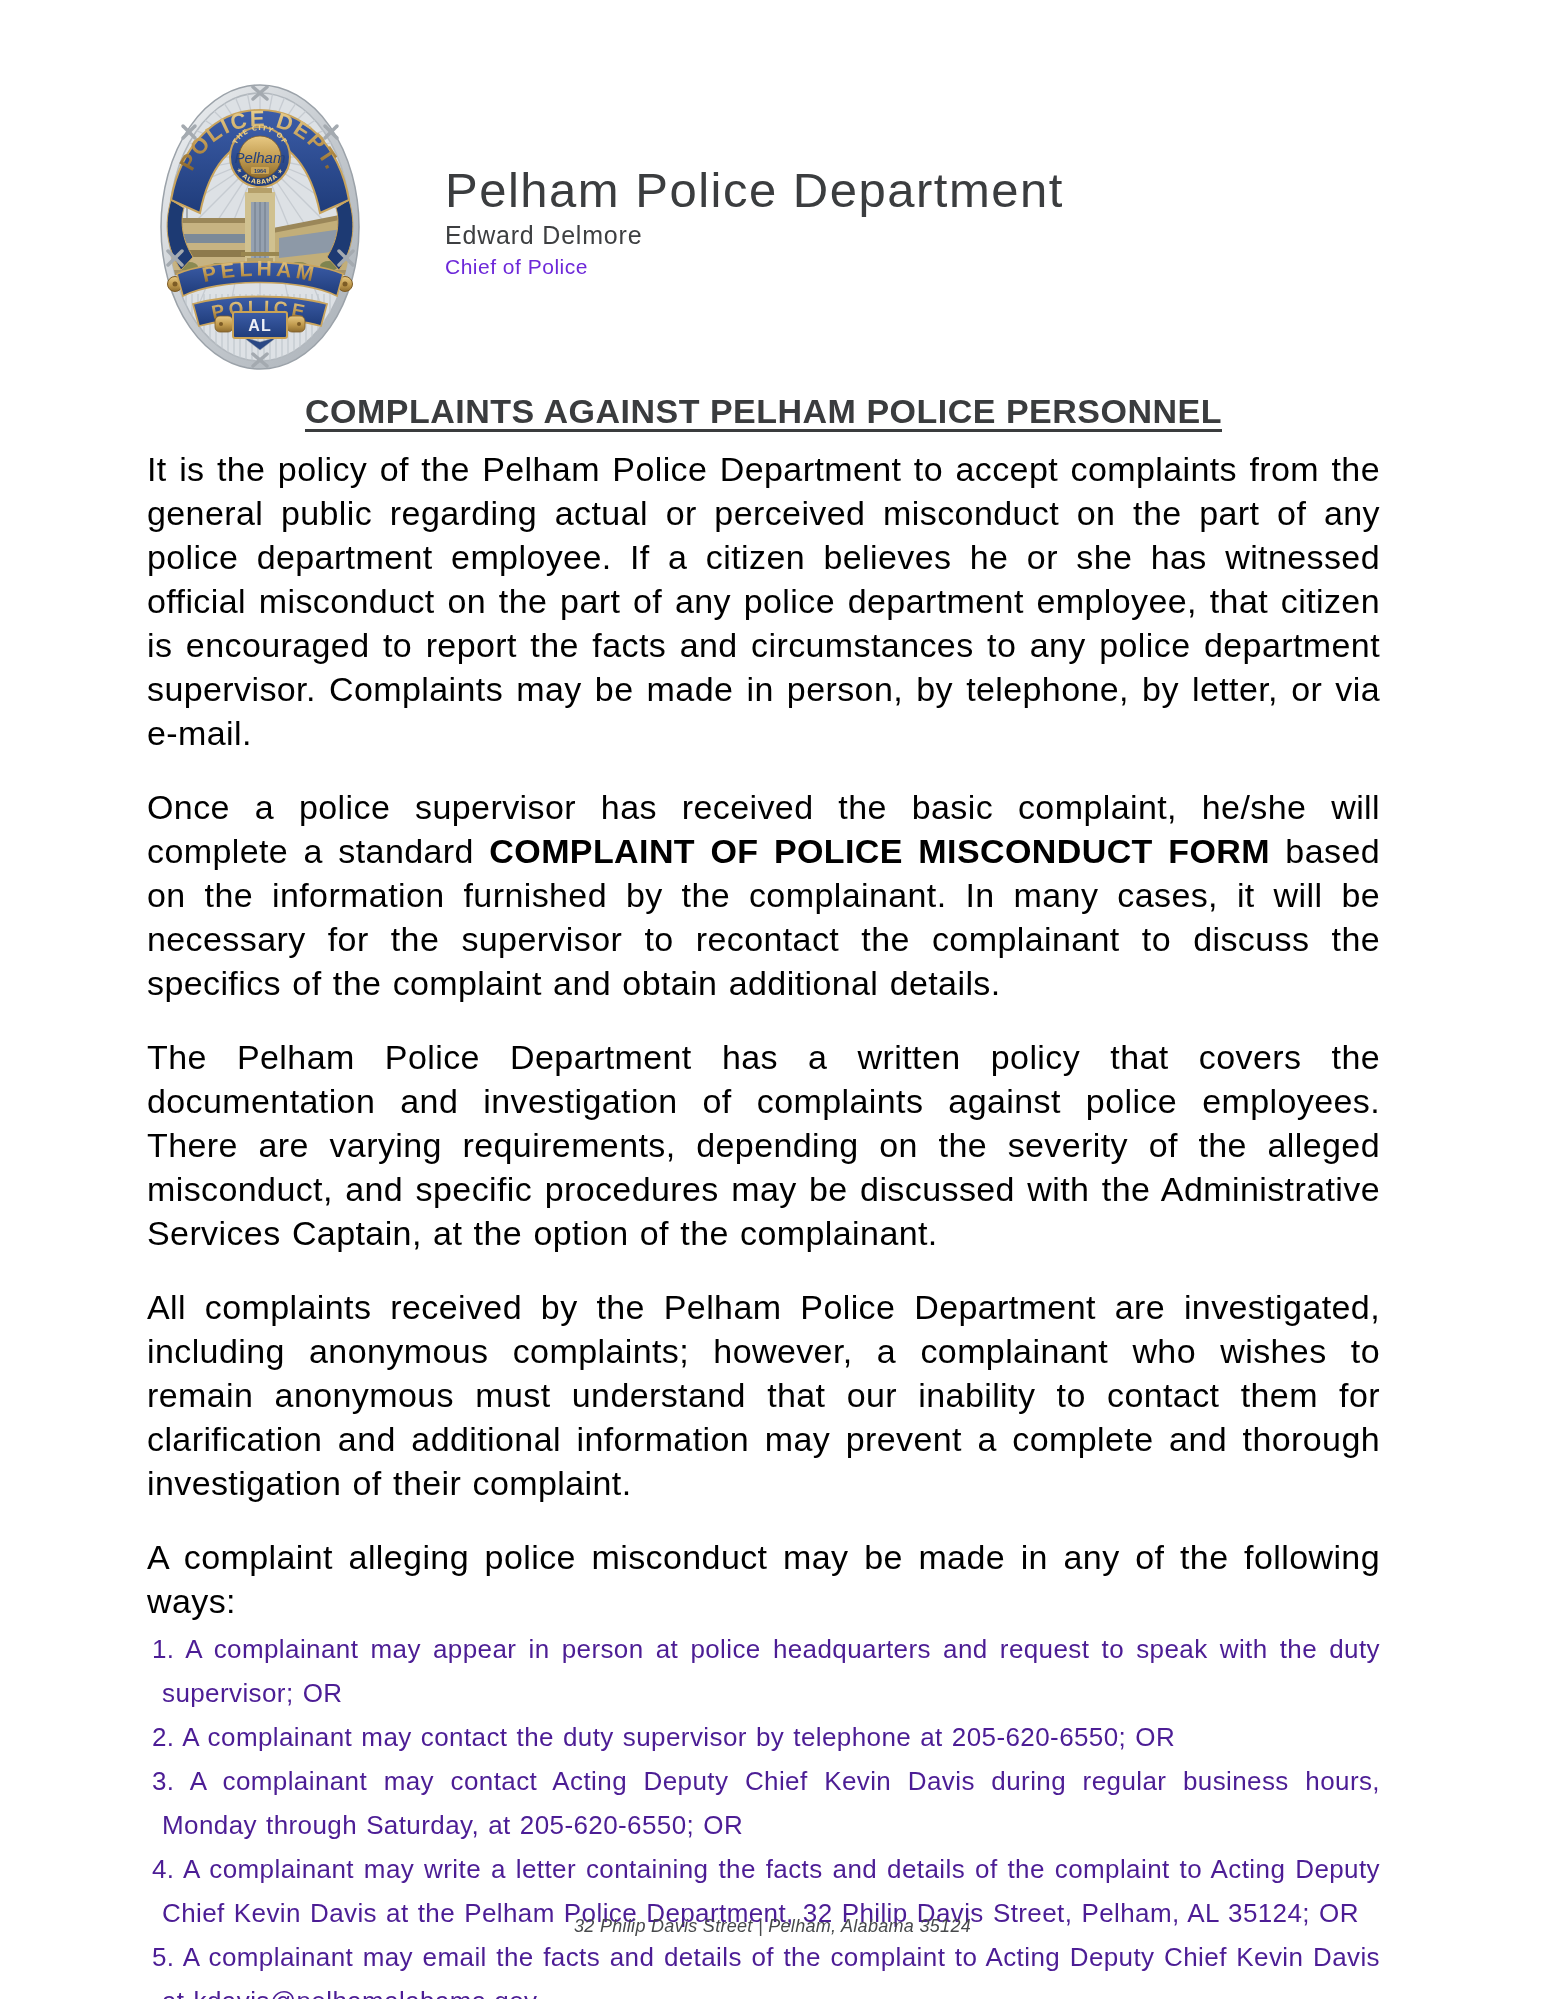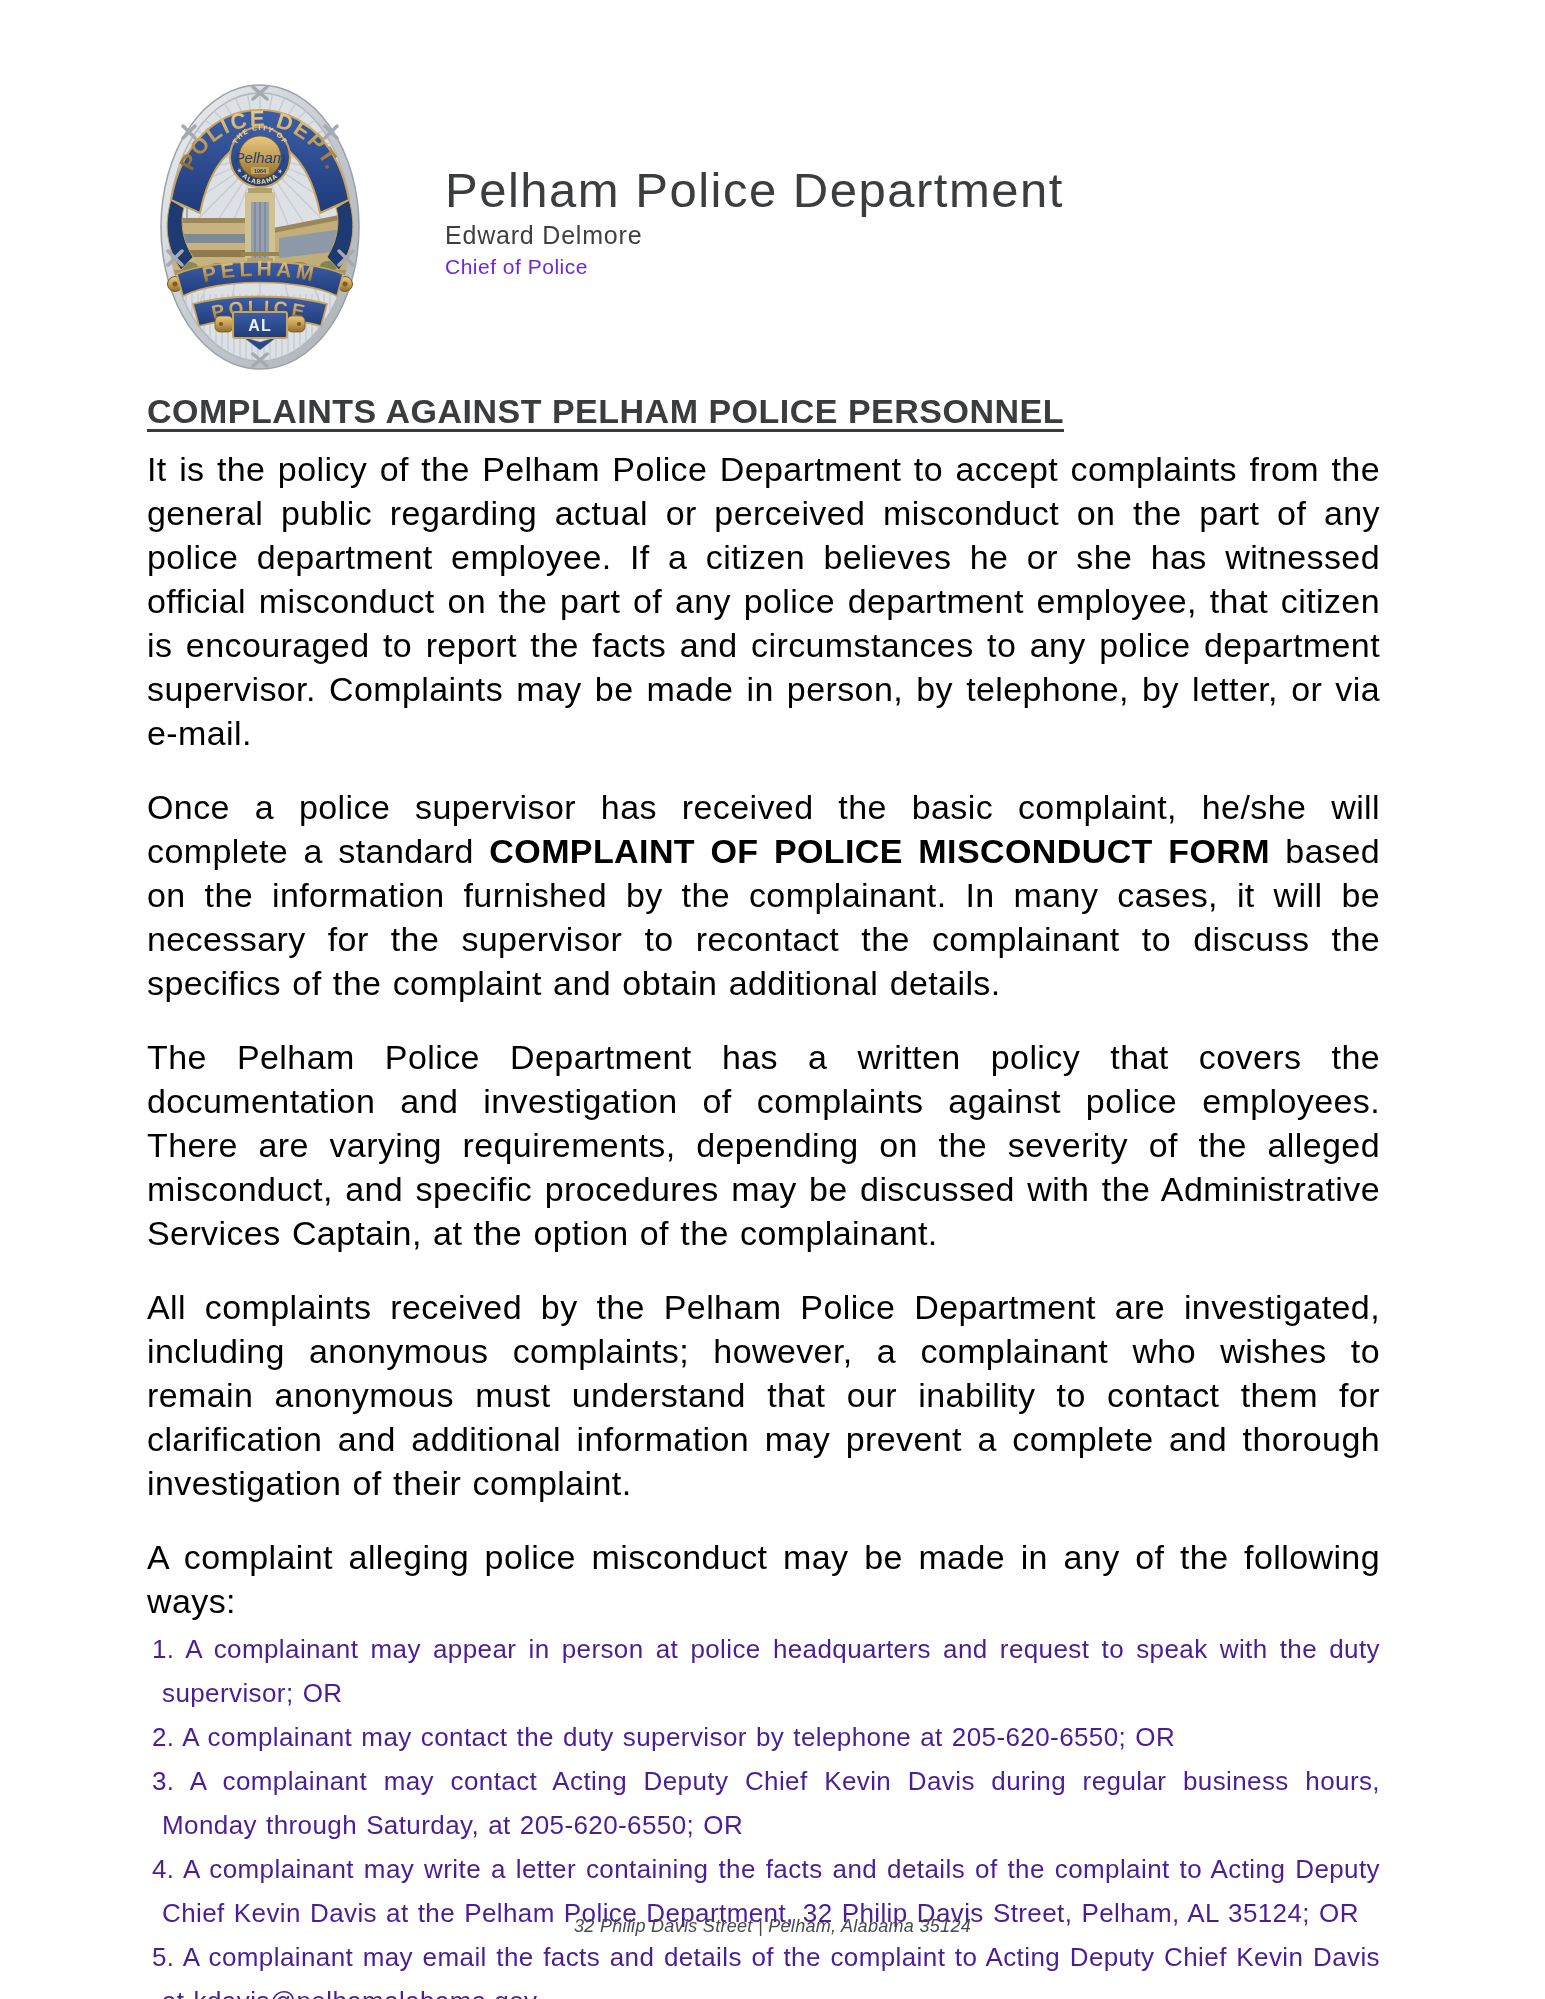--- a/index.html
+++ b/index.html
@@ -10,21 +10,21 @@
   
   .badge { position:absolute; left:159px; top:82px; width:203px; height:290px; }
   .letterhead { position:absolute; left:403px; top:166px;margin-left:42px; }
   .dept-name { margin:0; font-size:49px; font-weight:400; letter-spacing:1.5px;
     line-height:1; color:#3b3d3f; }
   .chief-name { margin-top:8px; font-size:25px; line-height:1; letter-spacing:0.8px; color:#3d3f41; }
   .chief-title { margin-top:8px; font-size:21px; line-height:1; letter-spacing:0.5px; color:#6d28d9; }
   
   .doc { position:absolute; left:147px; width:1233px; top:390px; }
   .doc-title {
-    margin:0 0 14px 0; text-align:left; font-size:34px; font-weight:700;
+    margin:0 0 14px 0; text-align:center; font-size:34px; font-weight:700;
     letter-spacing:0.5px; line-height:1.25; color:#3a3c3e;
     text-decoration:underline; text-decoration-thickness:3px; text-underline-offset:6px;
   }
   p.para {
     margin:0 0 30px 0; font-size:34px; line-height:44px;
     letter-spacing:0.4px; word-spacing:1.5px; text-align:justify; color:#000000;
   }
   p.para.tight { margin-bottom:4px; }
   .bold { font-weight:700; }
   .list-item {

